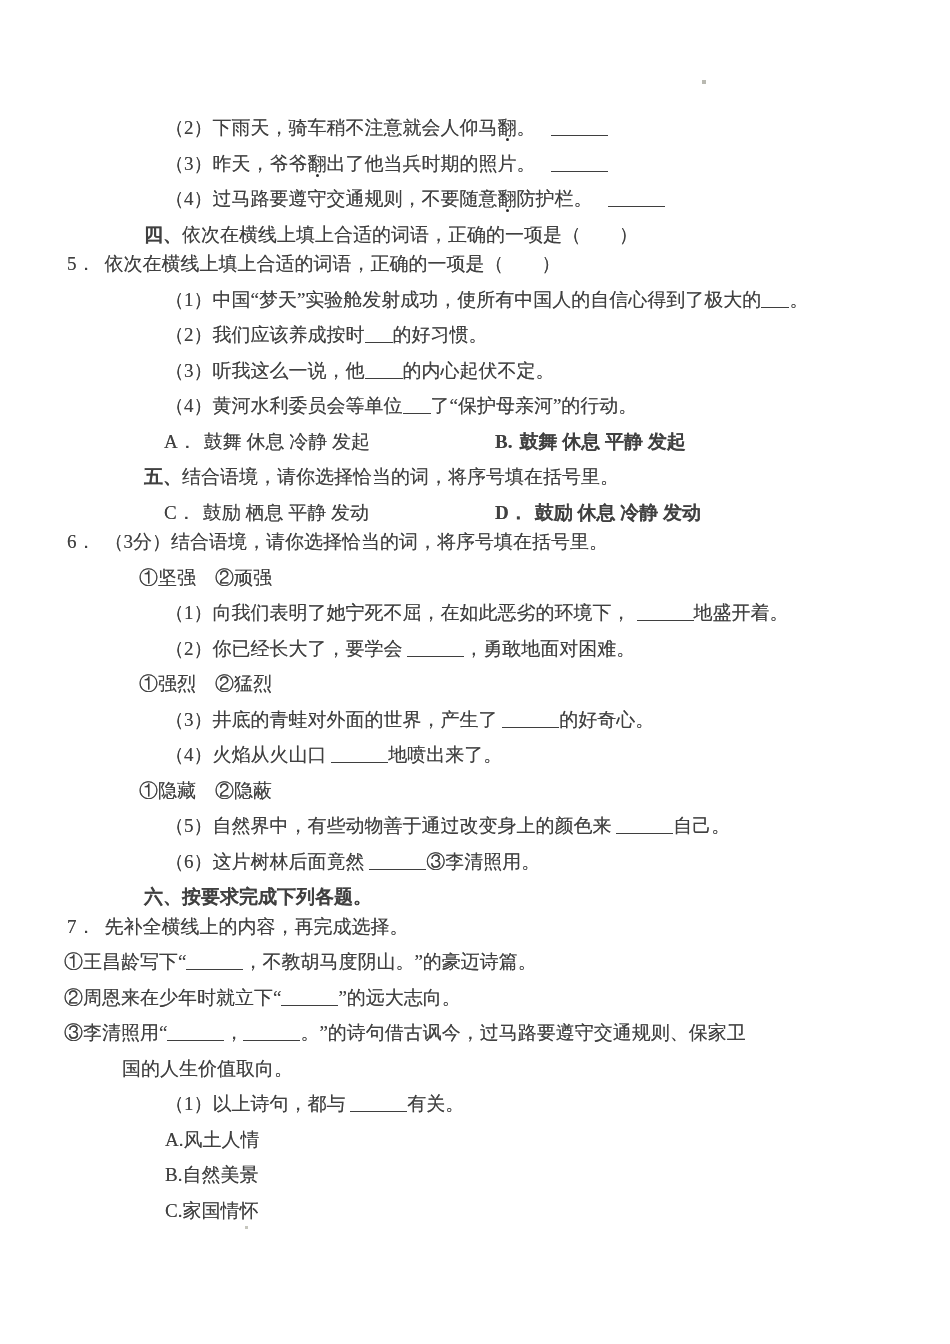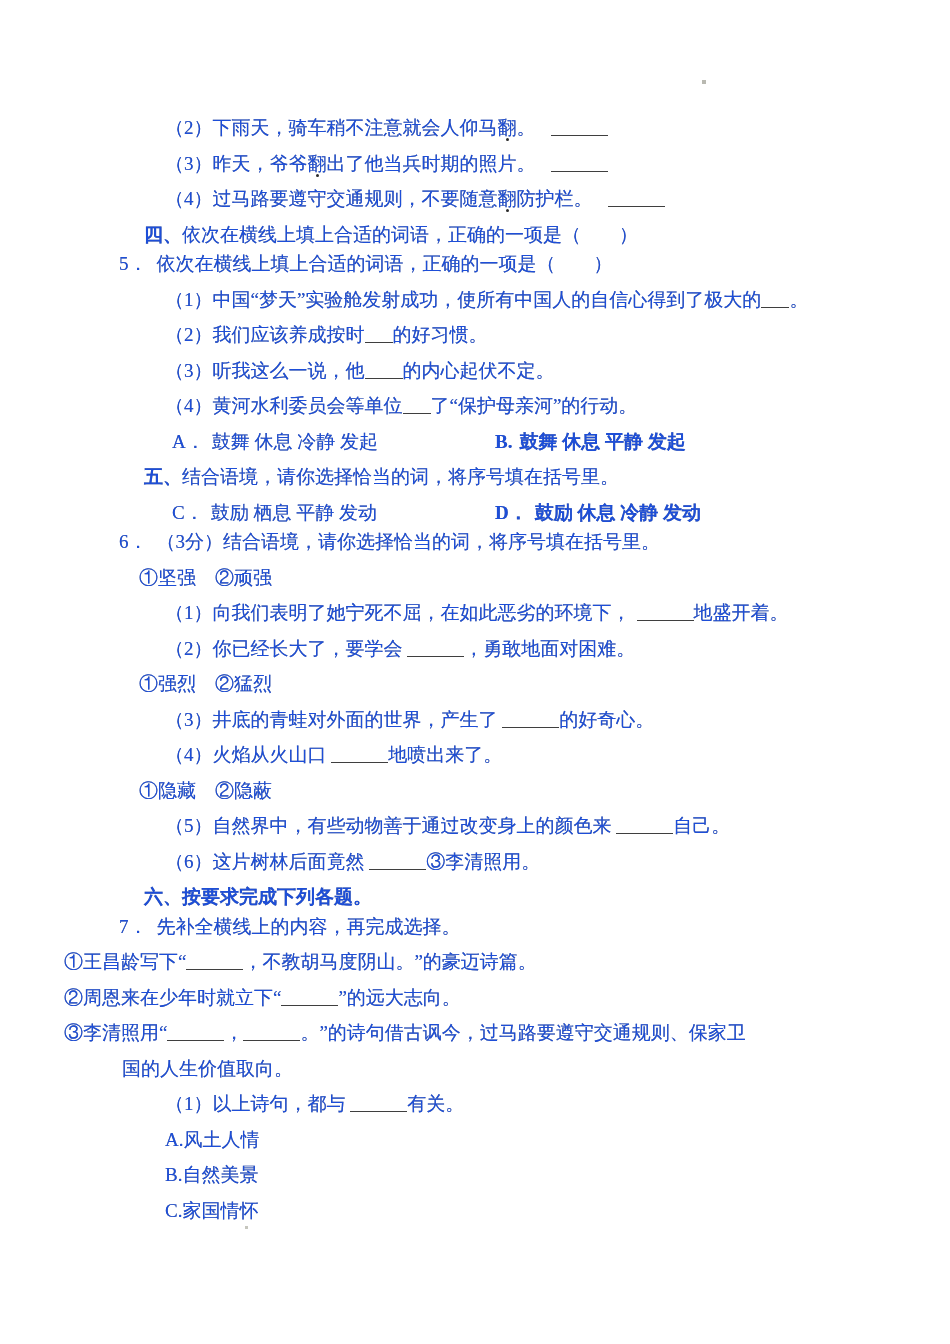--- a/index.html
+++ b/index.html
@@ -1,45 +1,45 @@
 <!DOCTYPE html>
 <html><head>
 <meta charset="utf-8">
 <style>
   html,body{margin:0;padding:0;background:#ffffff;}
   .page{
     position:relative;width:950px;height:1344px;background:#ffffff;overflow:hidden;
     font-family:"Liberation Serif","DejaVu Serif",serif;
-    font-size:19px;color:#1d4ed8;
+    font-size:19px;color:#404040;
     text-shadow:0 0 0.5px rgba(40,40,40,0.55);
   }
   .content{padding-top:110px;}
   .line{position:relative;height:35.5px;line-height:35.5px;white-space:nowrap;}
   .tight{margin-top:-6px;}
   .ind-h{padding-left:117px;margin-left:27px;}
-  .ind-n{padding-left:119px;}
+  .ind-n{padding-left:67px;}
   .ind-s{padding-left:165px;}
   .ind-c{padding-left:139px;}
   .ind-c7{padding-left:64px;}
   .ind-cont{padding-left:122px;}
   .num{margin-right:9px;}
   .bold{font-weight:bold;}
   .blank{
     display:inline-block;height:0;width:57px;
     border-bottom:1.6px solid #3f3f3f;vertical-align:-2px;
   }
   .b28{width:28px;} .b38{width:38px;} .b57{width:57px;}
   .gap{margin-left:15px;}
   .gap-s{margin-left:6px;}
   .emph{position:relative;}
   .emph::after{
     content:"";position:absolute;left:50%;margin-left:-1.5px;bottom:-3px;
     width:3px;height:3px;border-radius:50%;background:#2b2b2b;
   }
-  .colA{position:absolute;left:172px;}
+  .colA{position:absolute;left:164px;}
   .colB{position:absolute;left:495px;font-weight:bold;}
   .opt-label{margin-right:7px;}
   .speck1{position:absolute;left:702px;top:80px;width:4px;height:4px;background:#b9b9b1;}
   .speck2{position:absolute;left:245px;top:1226px;width:3px;height:3px;background:#c6c6be;}
 </style>
 </head>
 <body>
 
 <div class="page">
   <div class="speck1"></div>

